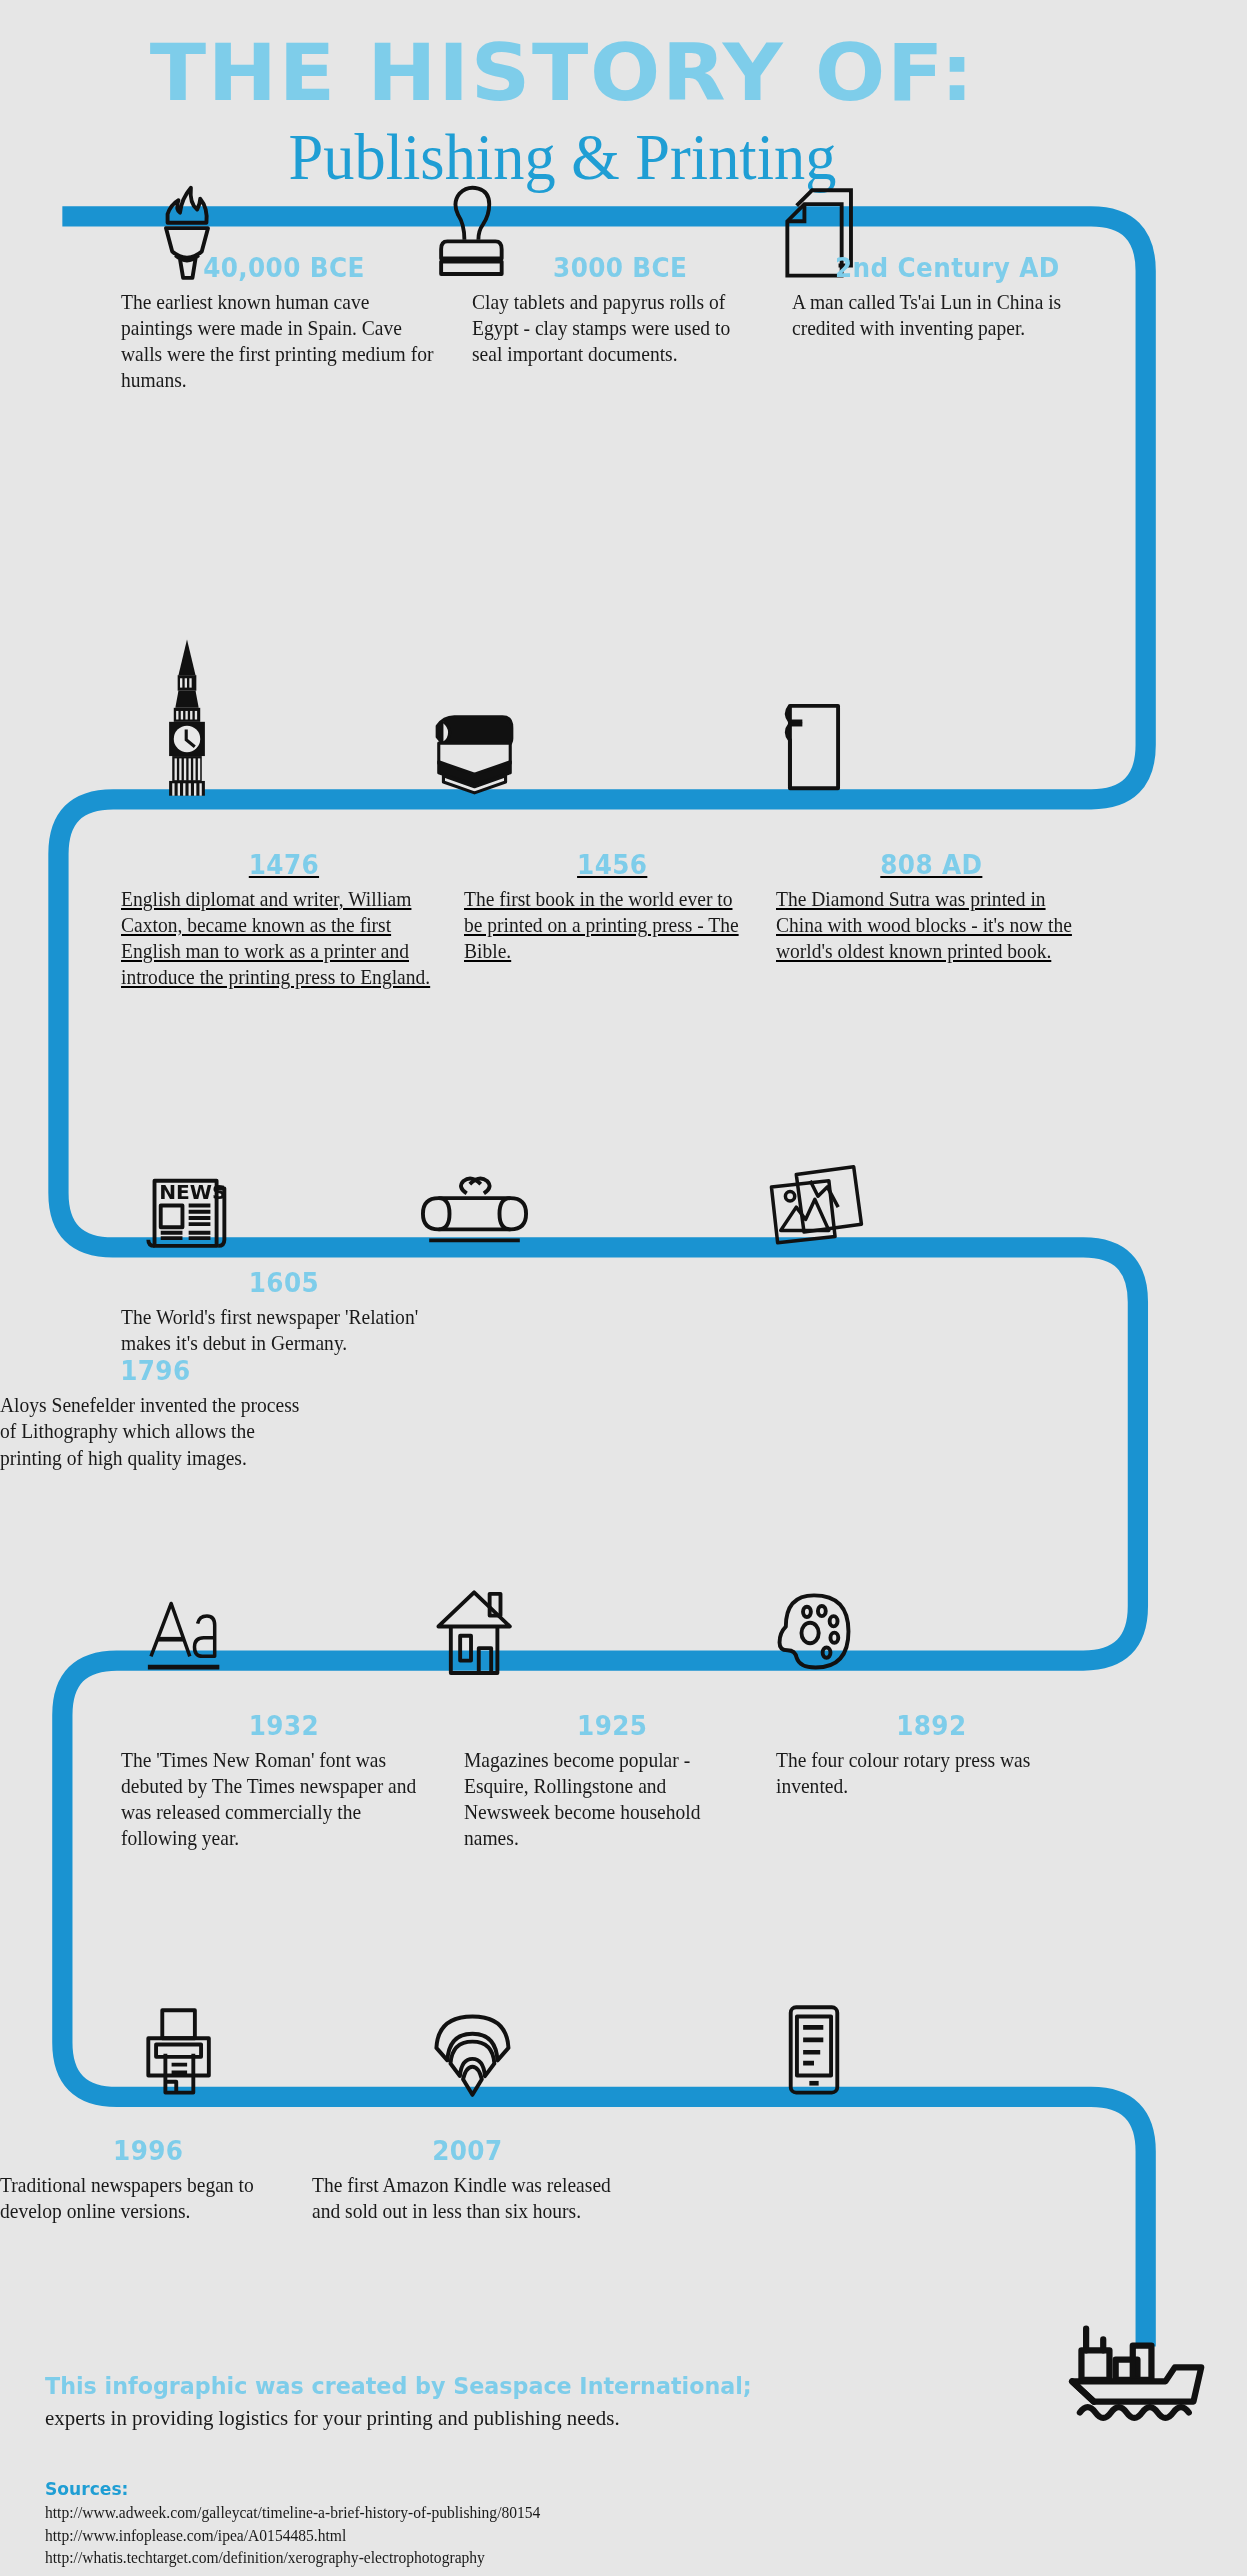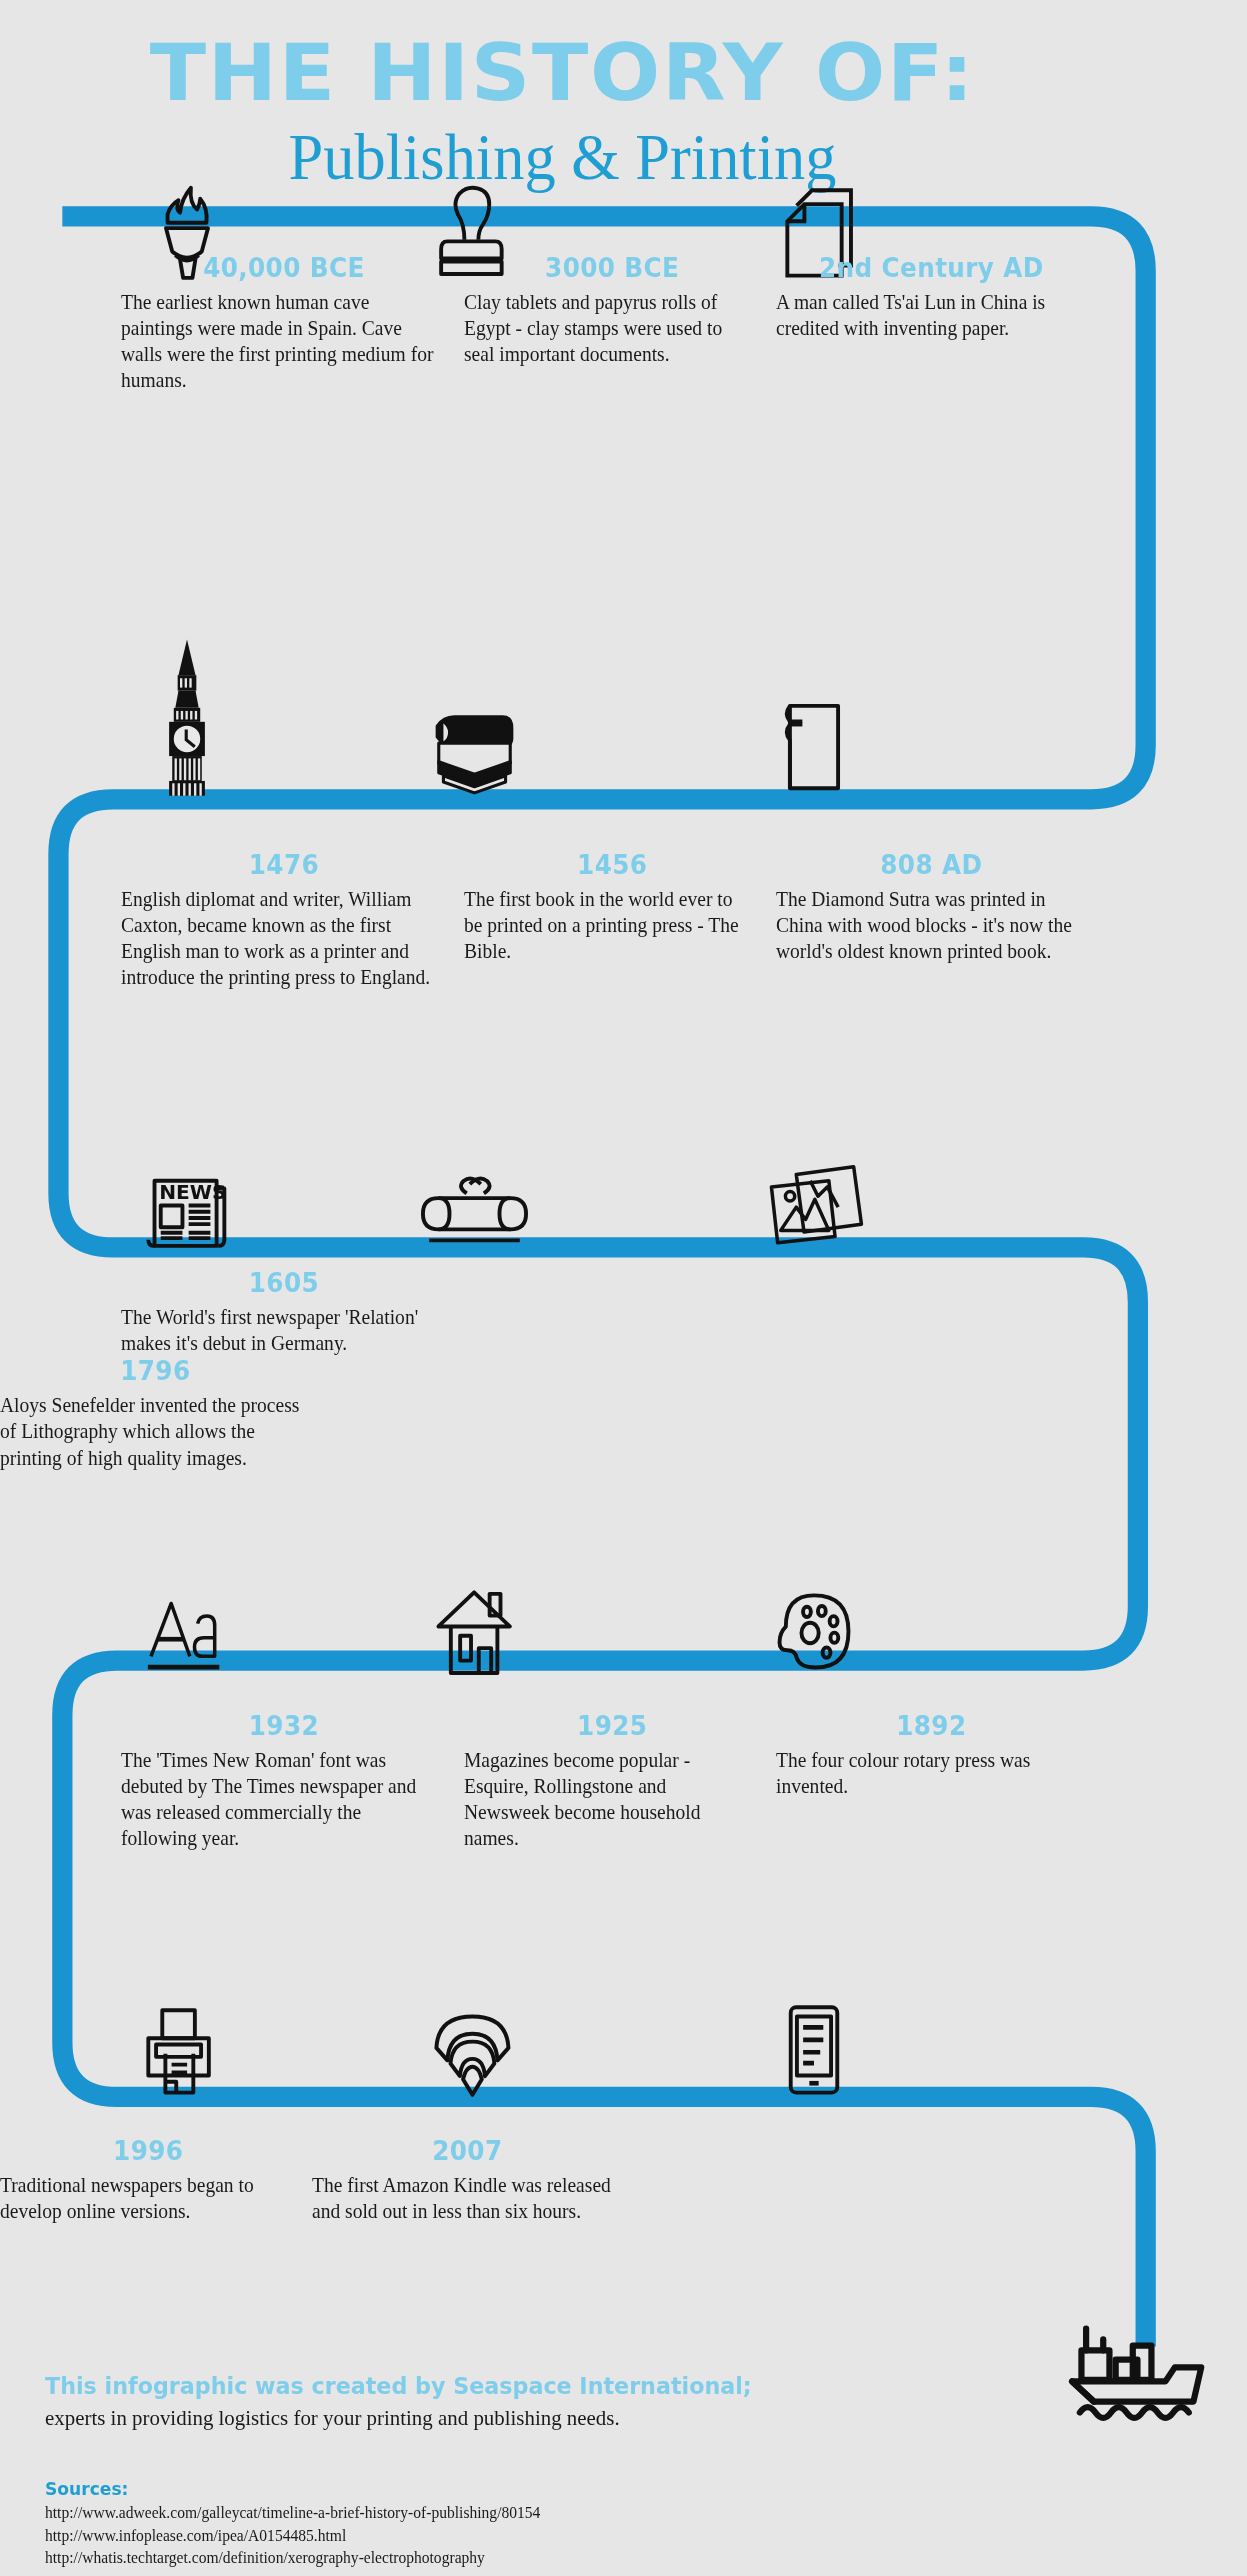--- a/index.html
+++ b/index.html
@@ -154,21 +154,21 @@
       <svg width="101" height="97" viewBox="0 0 130 125">
         <g fill="none" stroke="#111" stroke-width="5" stroke-linejoin="miter">
           <path d="M42 28 L62 8 L112 8 L112 105 L96 105"></path>
           <path d="M30 48 L52 26 L100 26 L100 118 L30 118 Z"></path>
           <path d="M52 26 L52 48 L30 48"></path>
         </g>
       </svg>
     </div>
   </div>
 
-  <div class="text-row" style="top:253px;">
+  <div class="text-row" style="top:253px;gap:8px;">
     <div class="text-cell c1">
       <div class="year center">40,000 BCE</div>
       <div class="desc">The earliest known human cave paintings were made in Spain. Cave walls were the first printing medium for humans.</div>
     </div>
     <div class="text-cell c2">
       <div class="year center">3000 BCE</div>
       <div class="desc">Clay tablets and papyrus rolls of Egypt - clay stamps were used to seal important documents.</div>
     </div>
     <div class="text-cell c3">
       <div class="year center">2nd Century AD</div>
@@ -228,21 +228,21 @@
         <g fill="none" stroke="#111" stroke-width="5" stroke-linejoin="round">
           <path d="M24 14 L86 14 L86 120 L24 120 Z"></path>
           <path d="M24 14 Q16 24 24 34 L40 34"></path>
           <path d="M24 38 L40 38"></path>
           <path d="M24 38 Q16 48 24 58 L24 120"></path>
         </g>
       </svg>
     </div>
   </div>
 
-  <div class="text-row" style="top:850px;">
+  <div class="text-row" style="top:850px;text-decoration:underline;">
     <div class="text-cell c1">
       <div class="year center">1476</div>
       <div class="desc">English diplomat and writer, William Caxton, became known as the first English man to work as a printer and introduce the printing press to England.</div>
     </div>
     <div class="text-cell c2">
       <div class="year center">1456</div>
       <div class="desc">The first book in the world ever to be printed on a printing press - The Bible.</div>
     </div>
     <div class="text-cell c3">
       <div class="year center">808 AD</div>

